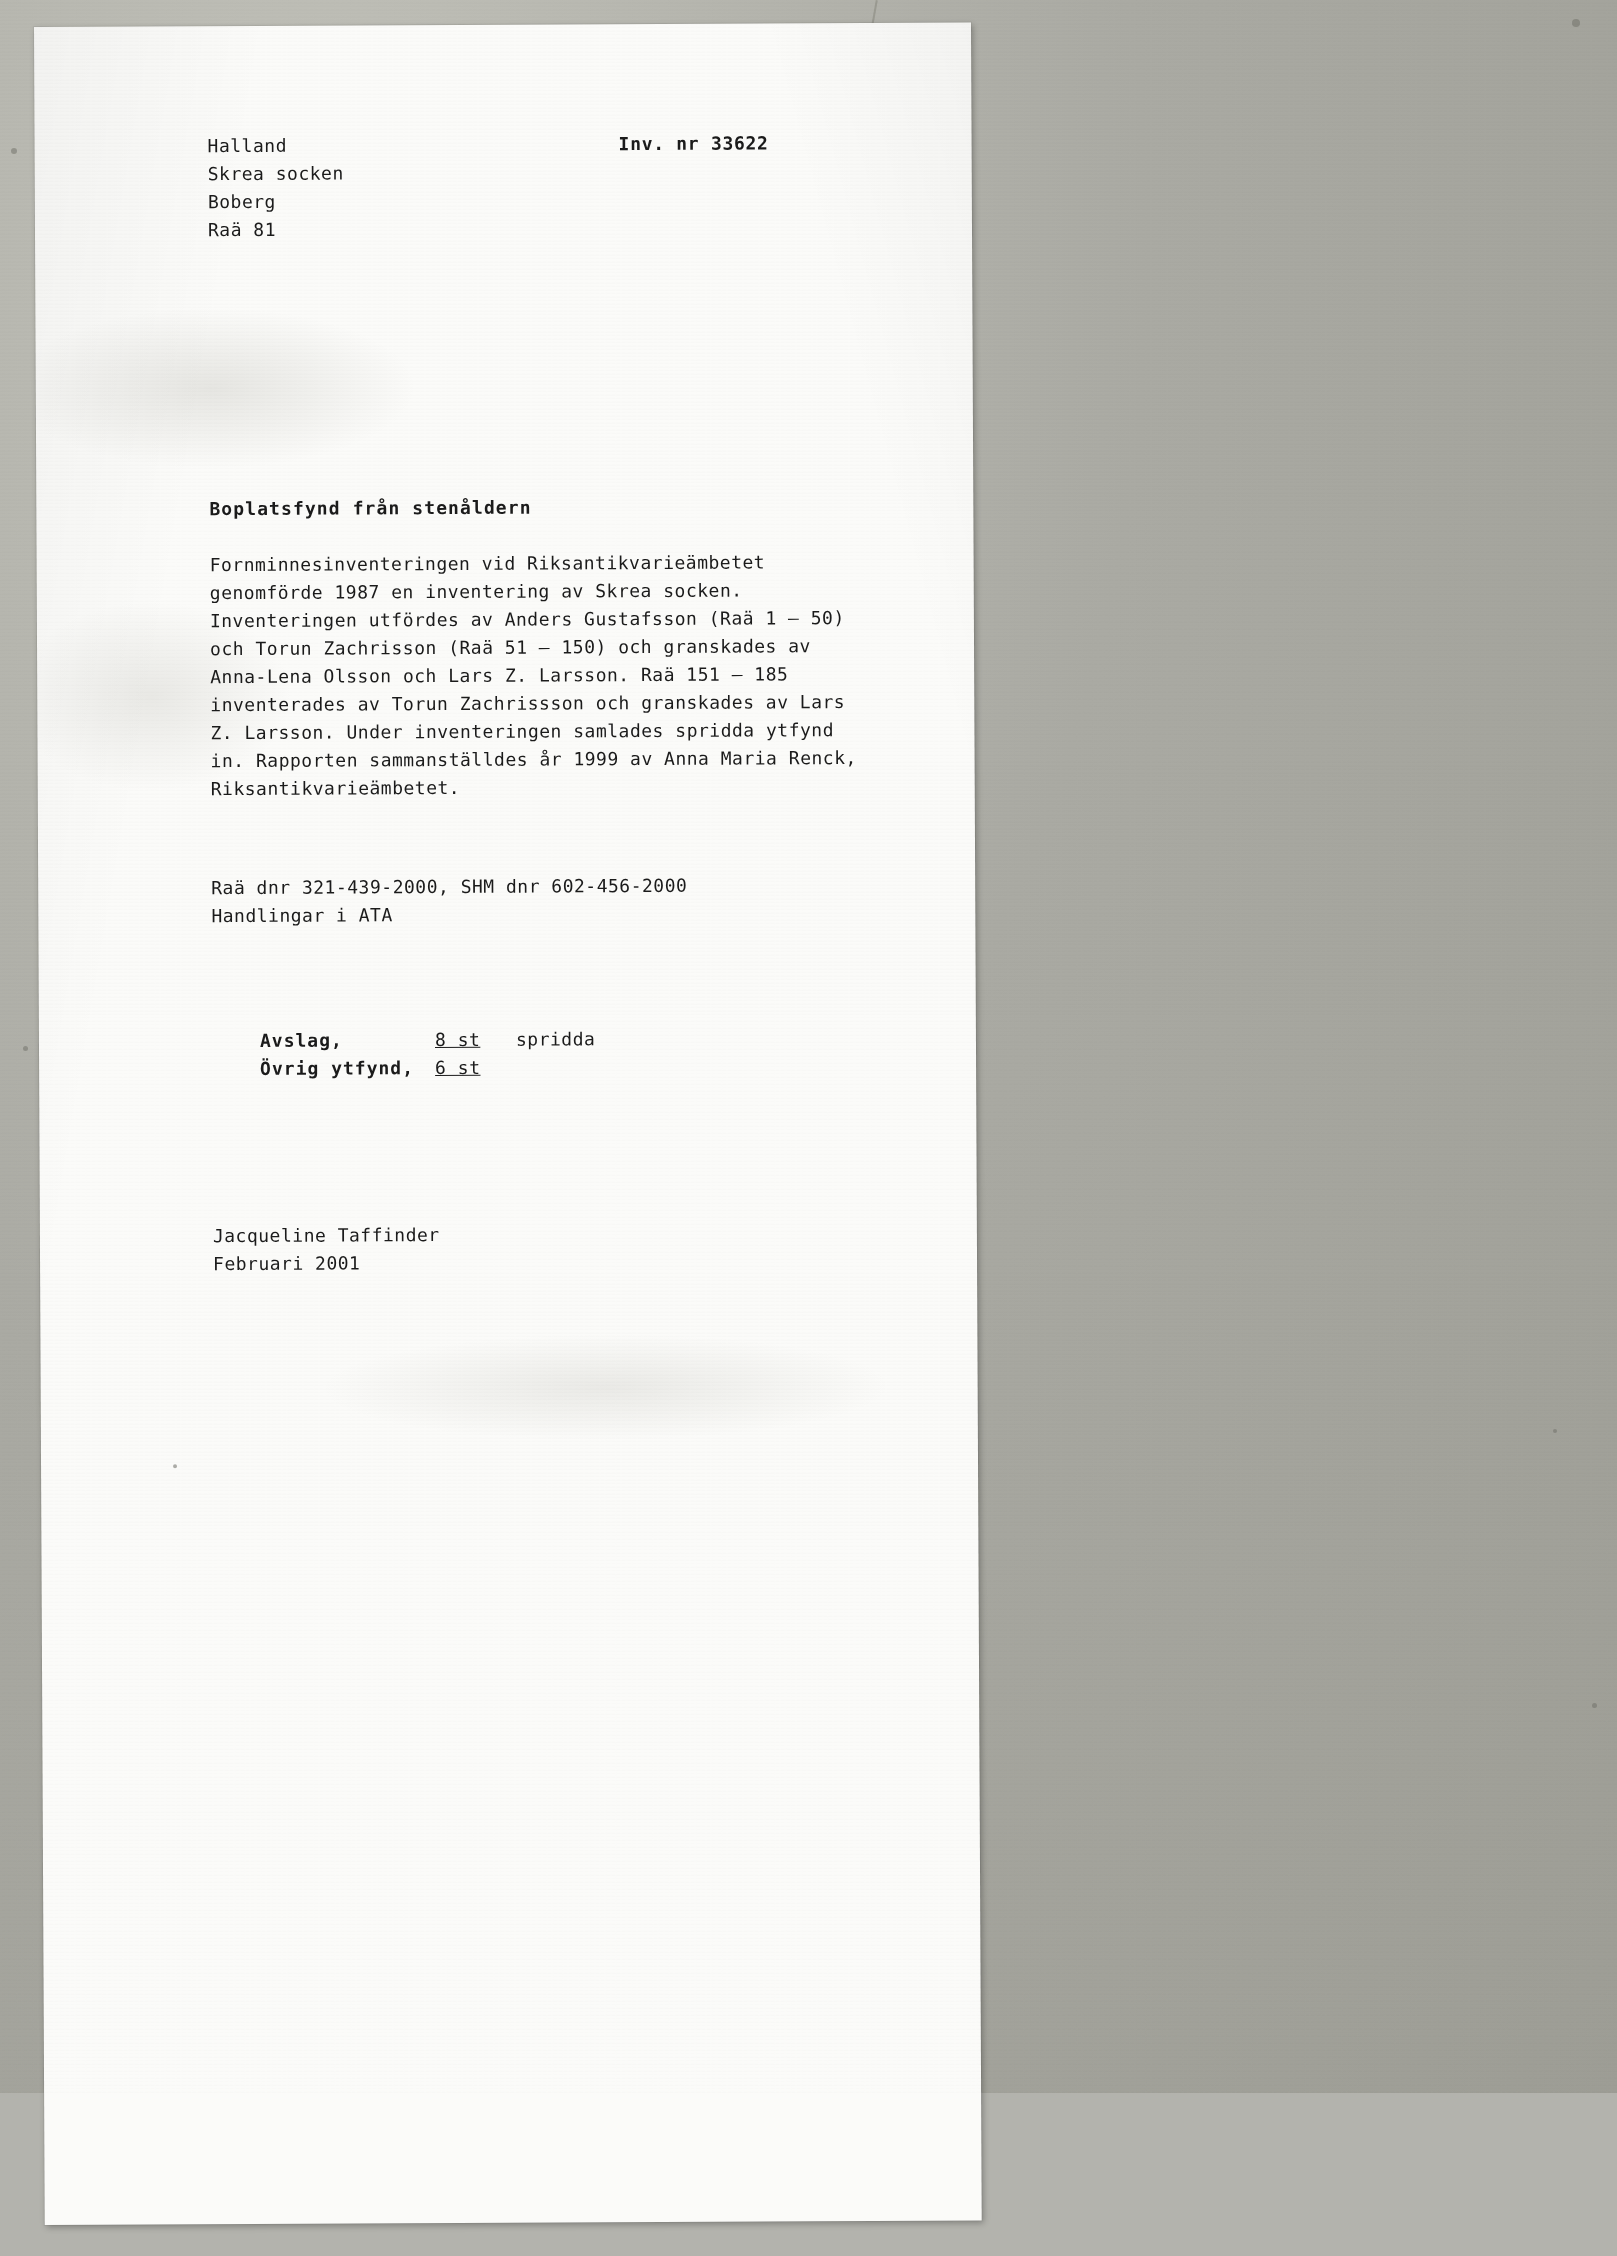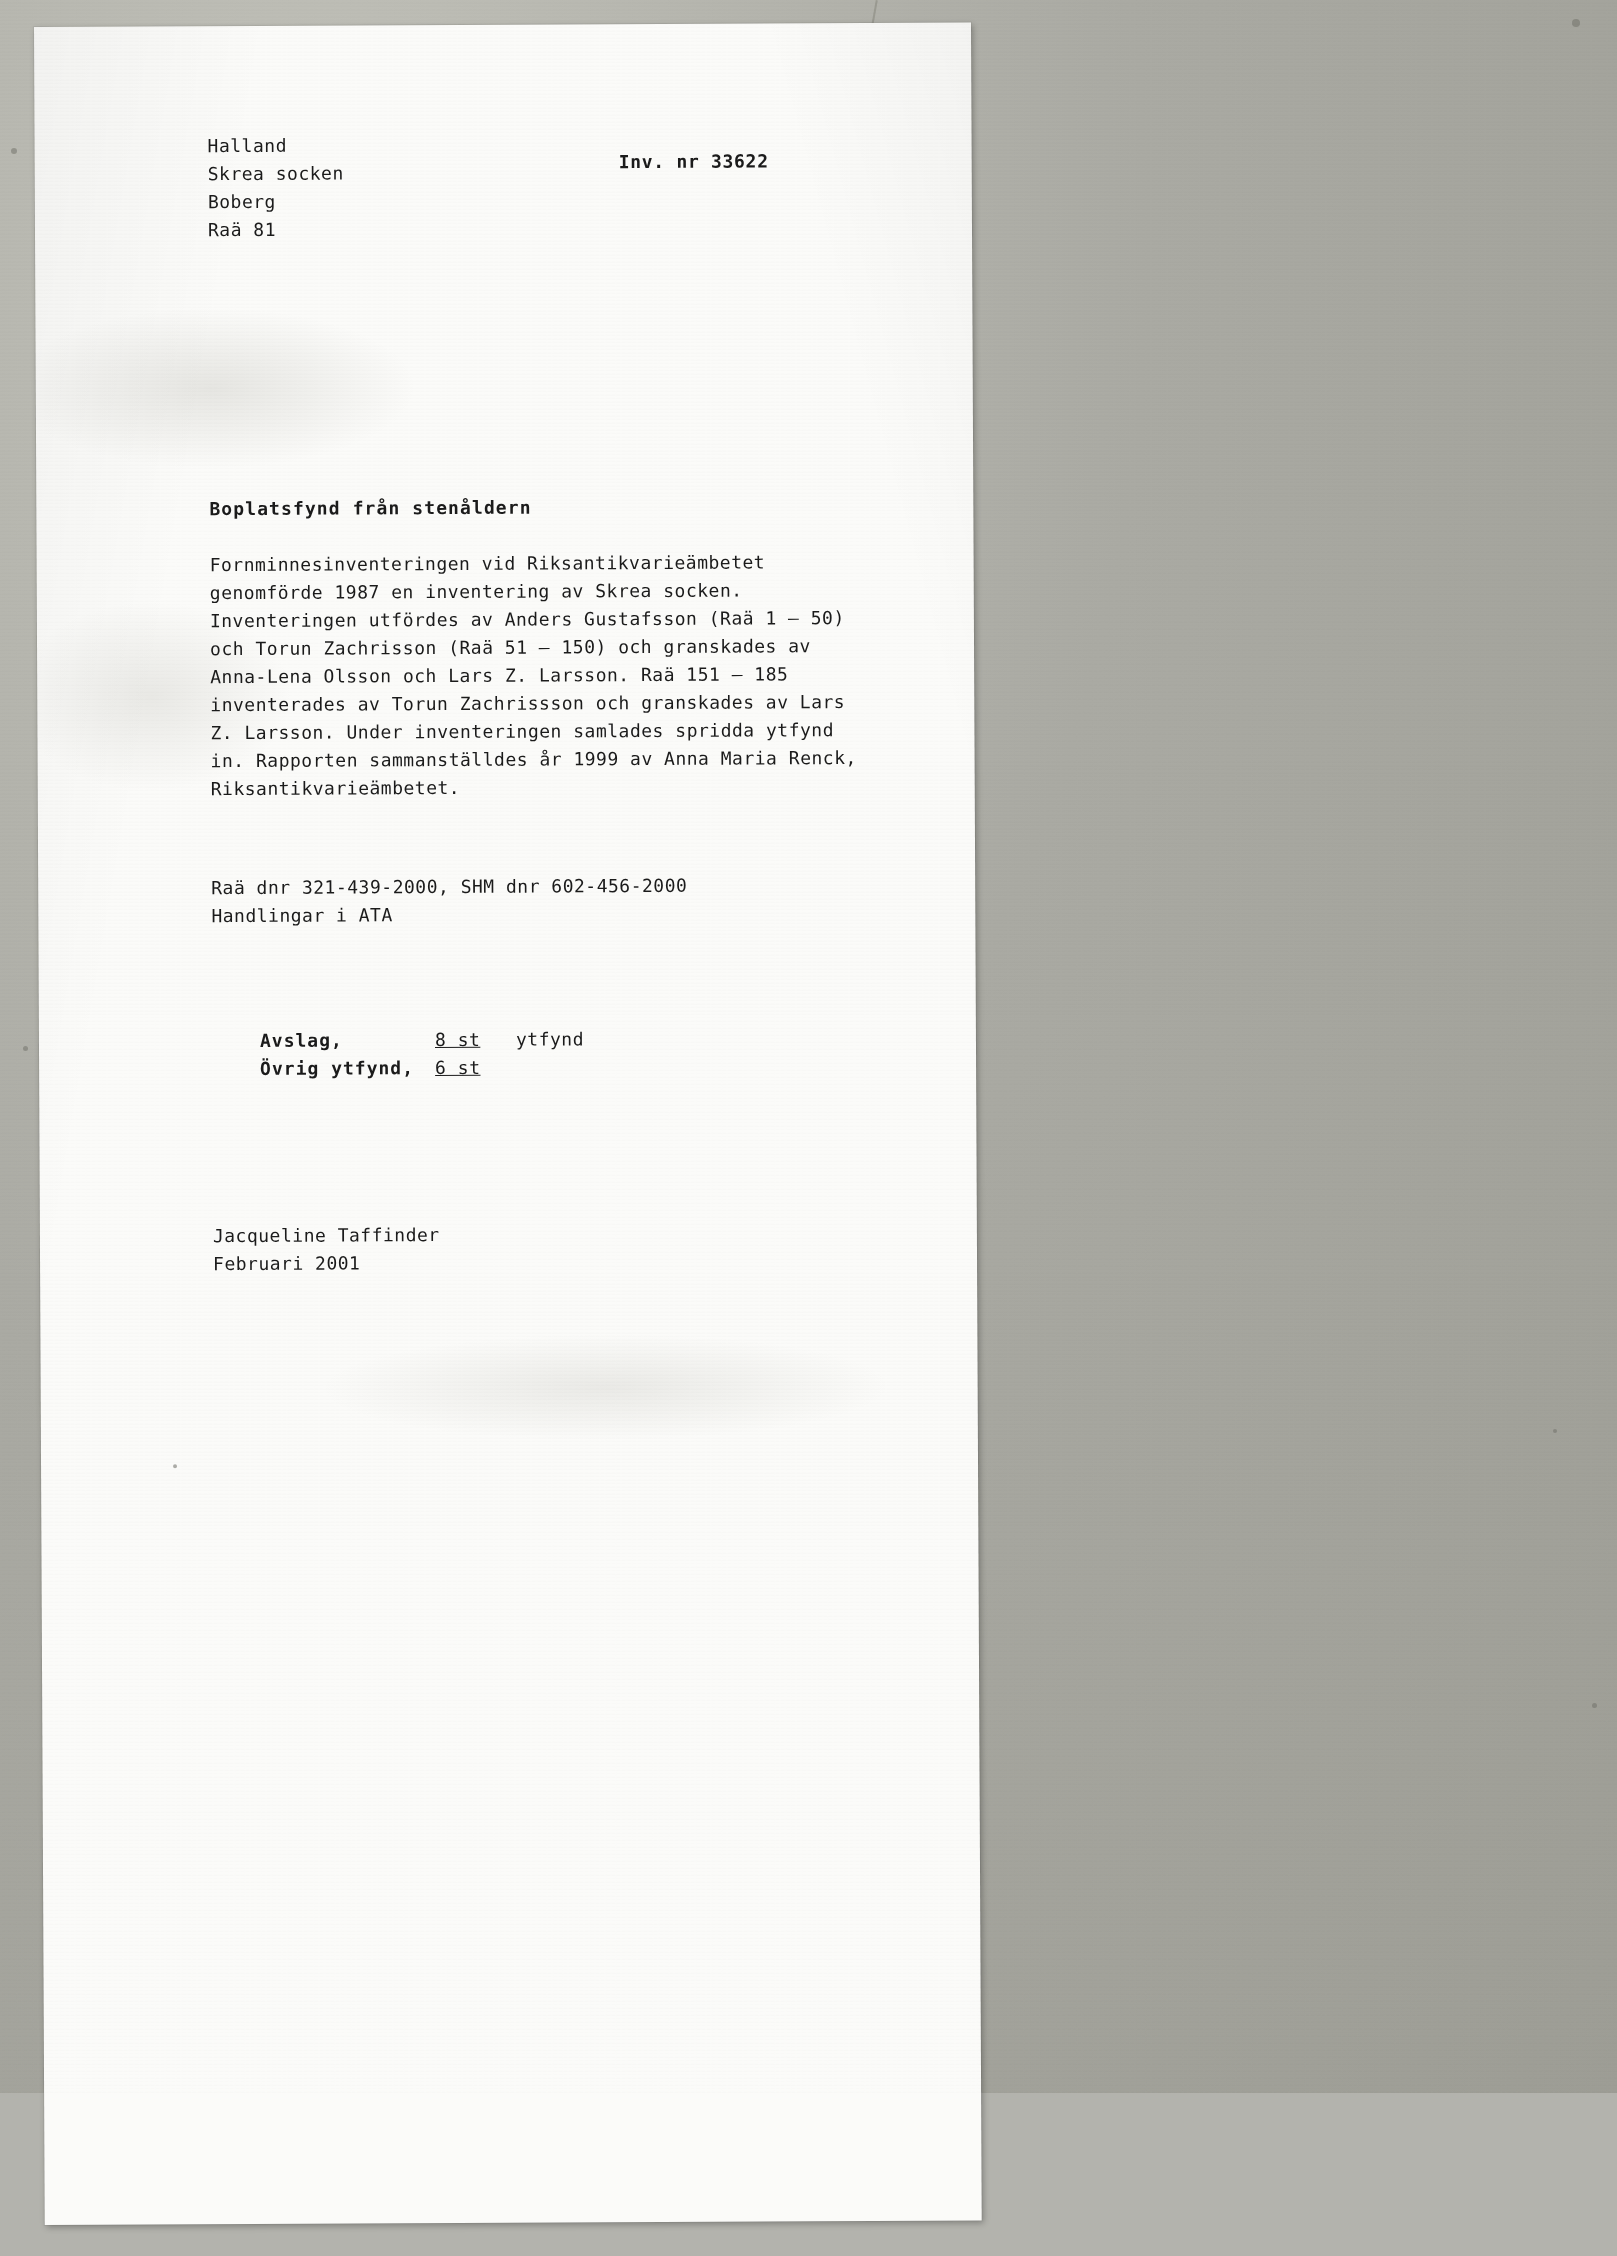--- a/index.html
+++ b/index.html
@@ -82,21 +82,20 @@
   }
   .addr {
     white-space: pre-line;
   }
   .invnr {
     position: absolute;
     left: 411px;
     top: 0;
     font-weight: bold;
     letter-spacing: 0.7px;
-    margin-top: 18px;
   }
 
   .h-title {
     margin-top: 251px;
     font-weight: bold;
     letter-spacing: 1.1px;
     font-size: 18px;
   }
 
   .para {
@@ -189,21 +188,21 @@
 in. Rapporten sammanställdes år 1999 av Anna Maria Renck,
 Riksantikvarieämbetet.</div>
 
       <div class="refs">Raä dnr 321-439-2000, SHM dnr 602-456-2000
 Handlingar i ATA</div>
 
       <div class="finds">
         <div class="find-row">
           <span class="find-label">Avslag,</span>
           <span class="find-count">8 st</span>
-          <span class="find-mat">ytfynd</span>
+          <span class="find-mat">spridda</span>
         </div>
         <div class="find-row">
           <span class="find-label">Övrig ytfynd,</span>
           <span class="find-count">6 st</span>
           <span class="find-mat"></span>
         </div>
       </div>
 
       <div class="signoff">Jacqueline Taffinder
 Februari 2001</div>

